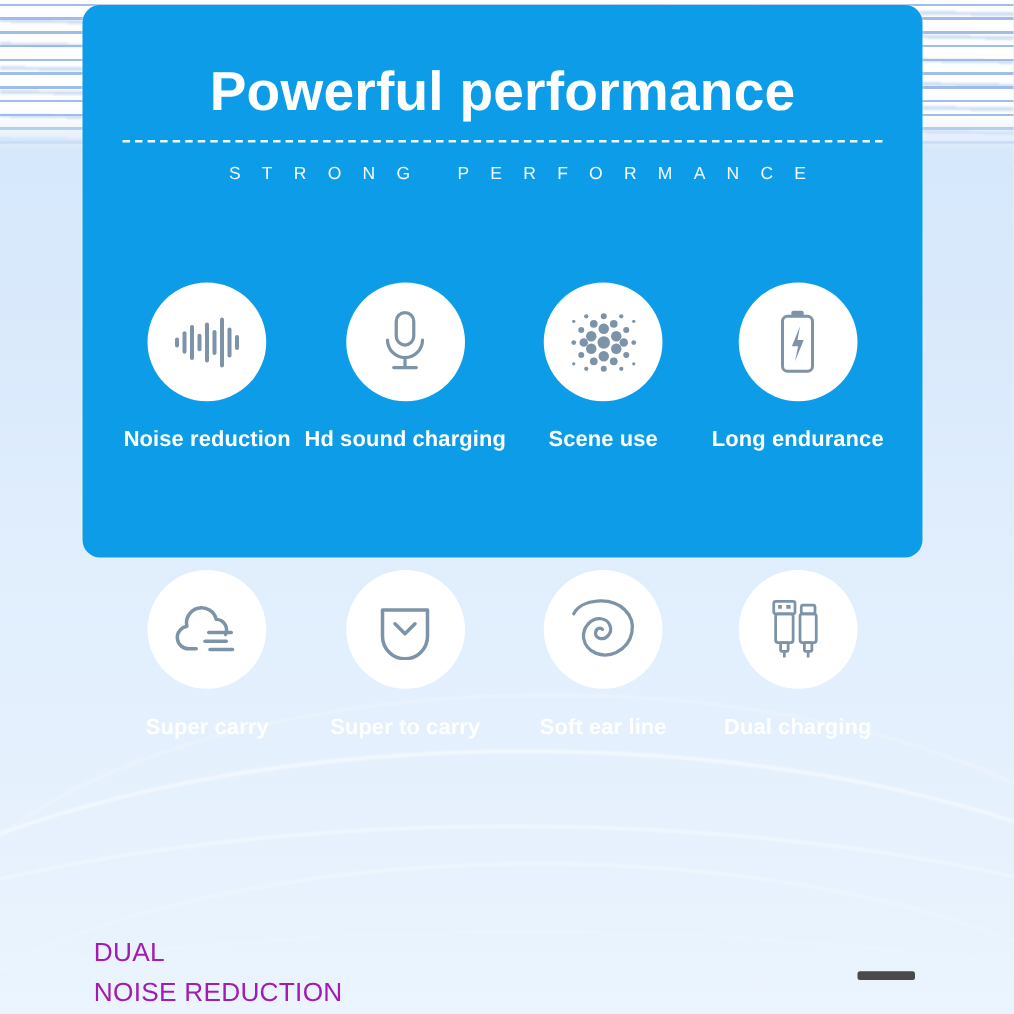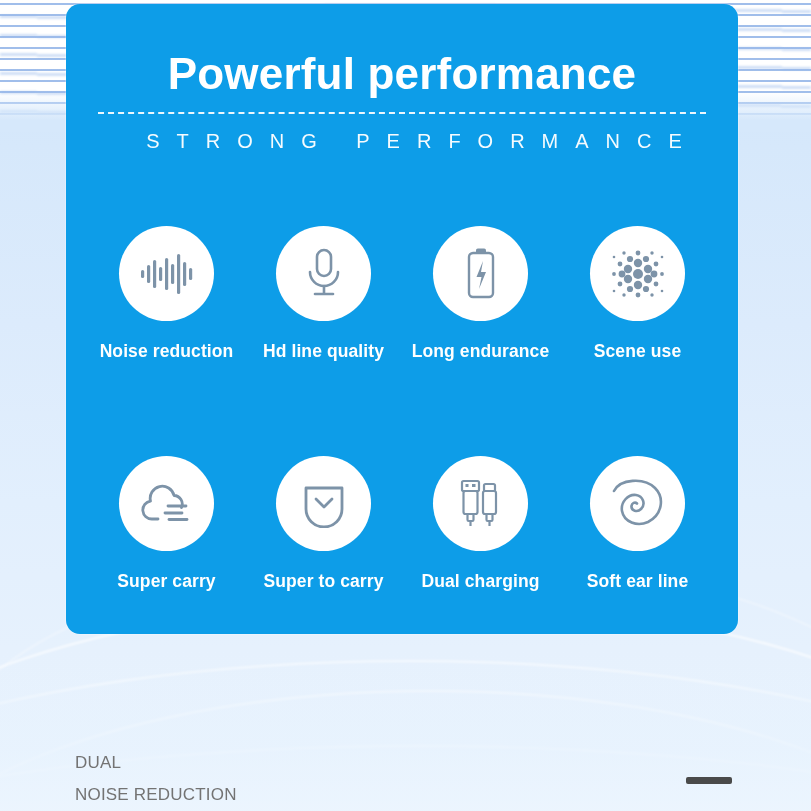--- a/index.html
+++ b/index.html
@@ -71,21 +71,21 @@
   .arc.a4 { left: -430px; top: 745px;  width: 1700px; height: 460px; border-color: rgba(255,255,255,0.5); }
   .arc.a5 { left:  -60px; top: 555px;  width: 1000px; height: 430px; border-color: rgba(255,255,255,0.35); }
   .veil-bottom {
     position: absolute; left:0; right:0; bottom:0; height: 150px;
     background: linear-gradient(180deg, rgba(226,240,253,0) 0%, rgba(232,243,254,0.65) 60%, rgba(236,245,254,0.85) 100%);
   }
 
   
   .card {
     position: absolute;
-    left: 66px; top: 4px; width: 672px; height: 630px;
+    left: 66px; top: 4px; width: 672px; height: 442px;
     background: #0d9de8;
     border-radius: 14px;
     box-shadow: 0 0 0 1px rgba(255,255,255,0.25);
   }
 
   .card-title {
     position: absolute; left: 0; right: 0; top: 48px;
     text-align: center;
     color: #ffffff;
     font-size: 44px;
@@ -95,21 +95,21 @@
   }
   .divider {
     position: absolute; left: 32px; right: 32px; top: 108px;
     height: 0;
     border-top: 2px dashed rgba(255,255,255,0.92);
   }
   .card-subtitle {
     position: absolute; left: 0; right: 0; top: 126px;
     text-align: center;
     color: rgba(255,255,255,0.96);
-    font-size: 20px;
+    font-size: 14px;
     font-weight: 300;
     letter-spacing: 17px;
     text-indent: 17px;
     white-space: nowrap;
     margin-left: 24px;
   }
 
   
   .grid {
     position: absolute;
@@ -138,22 +138,22 @@
     font-weight: bold;
     letter-spacing: 0.1px;
     white-space: nowrap;
   }
   .icon svg { display: block; }
 
   
   .caption {
     position: absolute;
     left: 75px; top: 747px;
-    color: #737373;
-    font-size: 17px;
+    color: #a21caf;
+    font-size: 21px;
     font-weight: 400;
     line-height: 32px;
     letter-spacing: 0.2px;
   }
   .caption .l2 { display: block; }
   .bottom-dash {
     position: absolute;
     left: 686px; top: 777px;
     width: 46px; height: 7px;
     border-radius: 2px;
@@ -215,36 +215,21 @@
             <svg width="44" height="54" viewBox="0 0 44 54">
               <g fill="none" stroke="#7d93a8" stroke-width="2.6" stroke-linecap="round">
                 <rect x="15" y="3" width="14" height="26" rx="7"></rect>
                 <path d="M8 25c0 7.7 6.3 14 14 14s14-6.3 14-14"></path>
                 <line x1="22" y1="39" x2="22" y2="46"></line>
                 <line x1="13" y1="47" x2="31" y2="47"></line>
               </g>
             </svg>
           </span>
         </div>
-        <div class="feature-label">Hd line quality</div>
-      </div>
-
-      <div class="feature">
-        <div class="circle">
-          <span class="icon">
-            <svg width="38" height="56" viewBox="0 0 38 56">
-              <g fill="none" stroke="#7d93a8" stroke-width="2.4" stroke-linejoin="round">
-                <rect x="7" y="7" width="24" height="44" rx="4"></rect>
-                <rect x="14" y="2.5" width="10" height="4.5" rx="1.8" fill="#7d93a8" stroke="none"></rect>
-                <path d="M21 15 L14.5 31 L19.5 31 L17 43 L24 26 L19 26 Z" fill="#7d93a8" stroke="none"></path>
-              </g>
-            </svg>
-          </span>
-        </div>
-        <div class="feature-label">Long endurance</div>
+        <div class="feature-label">Hd sound charging</div>
       </div>
 
       <div class="feature">
         <div class="circle">
           <span class="icon">
             <svg width="58" height="58" viewBox="0 0 58 58">
               <g fill="#7d93a8">
                 <circle cx="29" cy="29" r="5"></circle>
                 <circle cx="19" cy="24" r="4.2"></circle>
                   <circle cx="39" cy="24" r="4.2"></circle>
@@ -277,20 +262,35 @@
               </g>
             </svg>
           </span>
         </div>
         <div class="feature-label">Scene use</div>
       </div>
 
       <div class="feature">
         <div class="circle">
           <span class="icon">
+            <svg width="38" height="56" viewBox="0 0 38 56">
+              <g fill="none" stroke="#7d93a8" stroke-width="2.4" stroke-linejoin="round">
+                <rect x="7" y="7" width="24" height="44" rx="4"></rect>
+                <rect x="14" y="2.5" width="10" height="4.5" rx="1.8" fill="#7d93a8" stroke="none"></rect>
+                <path d="M21 15 L14.5 31 L19.5 31 L17 43 L24 26 L19 26 Z" fill="#7d93a8" stroke="none"></path>
+              </g>
+            </svg>
+          </span>
+        </div>
+        <div class="feature-label">Long endurance</div>
+      </div>
+
+      <div class="feature">
+        <div class="circle">
+          <span class="icon">
             <svg width="58" height="46" viewBox="0 0 58 46">
               <g fill="none" stroke="#7d93a8" stroke-width="2.8" stroke-linecap="round" stroke-linejoin="round">
                 <path d="M20 38 H14 a9 9 0 0 1 -1.5 -17.9 A12 12 0 0 1 36 14.5 a8.5 8.5 0 0 1 7.5 12"></path>
                 <line x1="30" y1="25" x2="48" y2="25"></line>
                 <line x1="27" y1="32" x2="44" y2="32"></line>
                 <line x1="31" y1="38.5" x2="49" y2="38.5"></line>
               </g>
             </svg>
           </span>
         </div>
@@ -302,64 +302,64 @@
           <span class="icon">
             <svg width="48" height="48" viewBox="0 0 48 48">
               <g fill="none" stroke="#7d93a8" stroke-width="2.8" stroke-linecap="round" stroke-linejoin="round">
                 <path d="M6 8 h36 v21 a18 18 0 0 1 -36 0 Z"></path>
                 <polyline points="16,19 24,27 32,19"></polyline>
               </g>
             </svg>
           </span>
         </div>
         <div class="feature-label">Super to carry</div>
-      </div>
-
-      <div class="feature">
-        <div class="circle">
-          <span class="icon">
-            <svg width="50" height="54" viewBox="0 0 50 54">
-              <g fill="none" stroke="#7d93a8" stroke-width="2.2" stroke-linejoin="round">
-
-                <rect x="6" y="4" width="17" height="10" rx="1.6"></rect>
-                <rect x="9.5" y="7" width="3" height="3" fill="#7d93a8" stroke="none"></rect>
-                <rect x="16" y="7" width="3.5" height="3" fill="#7d93a8" stroke="none"></rect>
-                <rect x="7.5" y="14" width="14" height="23" rx="2"></rect>
-                <rect x="11.5" y="37" width="6" height="7" rx="1.2"></rect>
-                <line x1="14.5" y1="44" x2="14.5" y2="49"></line>
-
-                <rect x="28" y="7" width="11" height="7" rx="1.6"></rect>
-                <rect x="27" y="14" width="13" height="23" rx="2"></rect>
-                <rect x="30.5" y="37" width="6" height="7" rx="1.2"></rect>
-                <line x1="33.5" y1="44" x2="33.5" y2="49"></line>
-              </g>
-            </svg>
-          </span>
-        </div>
-        <div class="feature-label">Dual charging</div>
       </div>
 
       <div class="feature">
         <div class="circle">
           <span class="icon">
             <svg width="56" height="52" viewBox="0 0 56 52">
               <path d="M4 13
                        C 10 1, 34 -1, 45 10
                        C 55 20, 52 37, 38 44
                        C 27 49, 14 44, 12 33
                        C 10.5 24, 18 16, 26 17
                        C 33 18, 36 26, 31 31
                        C 27.5 34.5, 21 33, 21.5 28
                        C 21.8 25, 25 23.5, 27 25.5" fill="none" stroke="#7d93a8" stroke-width="2.6" stroke-linecap="round"></path>
             </svg>
           </span>
         </div>
         <div class="feature-label">Soft ear line</div>
       </div>
 
+      <div class="feature">
+        <div class="circle">
+          <span class="icon">
+            <svg width="50" height="54" viewBox="0 0 50 54">
+              <g fill="none" stroke="#7d93a8" stroke-width="2.2" stroke-linejoin="round">
+
+                <rect x="6" y="4" width="17" height="10" rx="1.6"></rect>
+                <rect x="9.5" y="7" width="3" height="3" fill="#7d93a8" stroke="none"></rect>
+                <rect x="16" y="7" width="3.5" height="3" fill="#7d93a8" stroke="none"></rect>
+                <rect x="7.5" y="14" width="14" height="23" rx="2"></rect>
+                <rect x="11.5" y="37" width="6" height="7" rx="1.2"></rect>
+                <line x1="14.5" y1="44" x2="14.5" y2="49"></line>
+
+                <rect x="28" y="7" width="11" height="7" rx="1.6"></rect>
+                <rect x="27" y="14" width="13" height="23" rx="2"></rect>
+                <rect x="30.5" y="37" width="6" height="7" rx="1.2"></rect>
+                <line x1="33.5" y1="44" x2="33.5" y2="49"></line>
+              </g>
+            </svg>
+          </span>
+        </div>
+        <div class="feature-label">Dual charging</div>
+      </div>
+
     </div>
   </div>
 
   <div class="caption">
     <span class="l1">DUAL</span>
     <span class="l2">NOISE REDUCTION</span>
   </div>
   <div class="bottom-dash"></div>
 
 </div>

